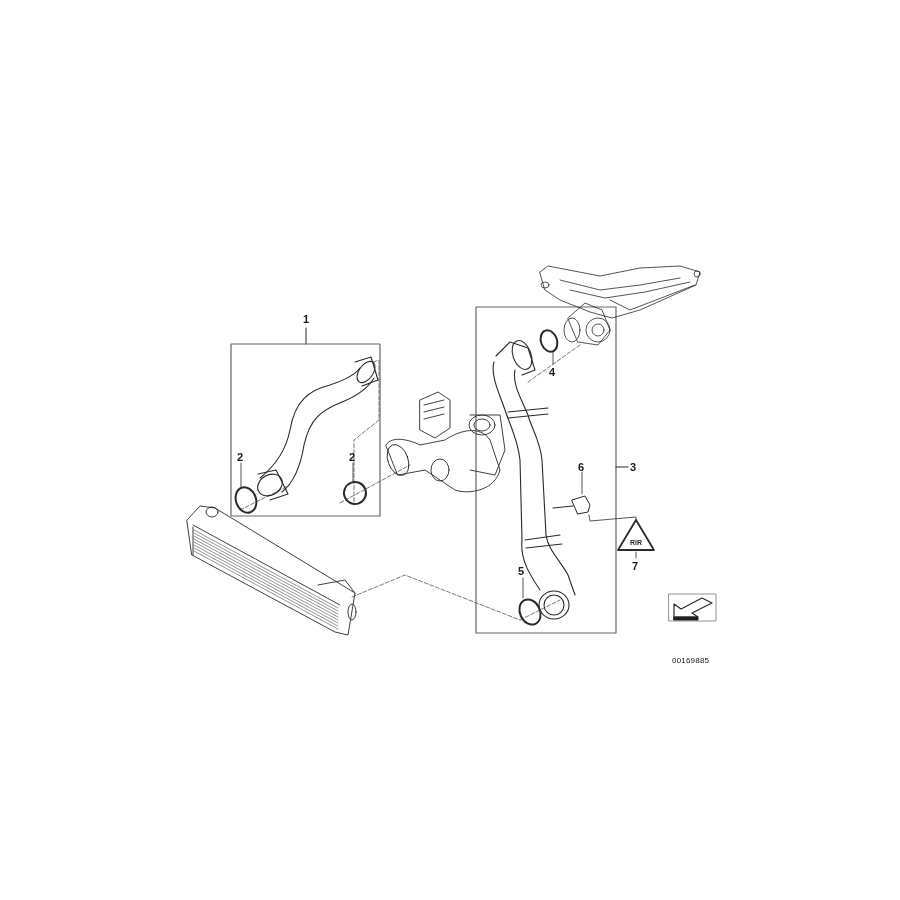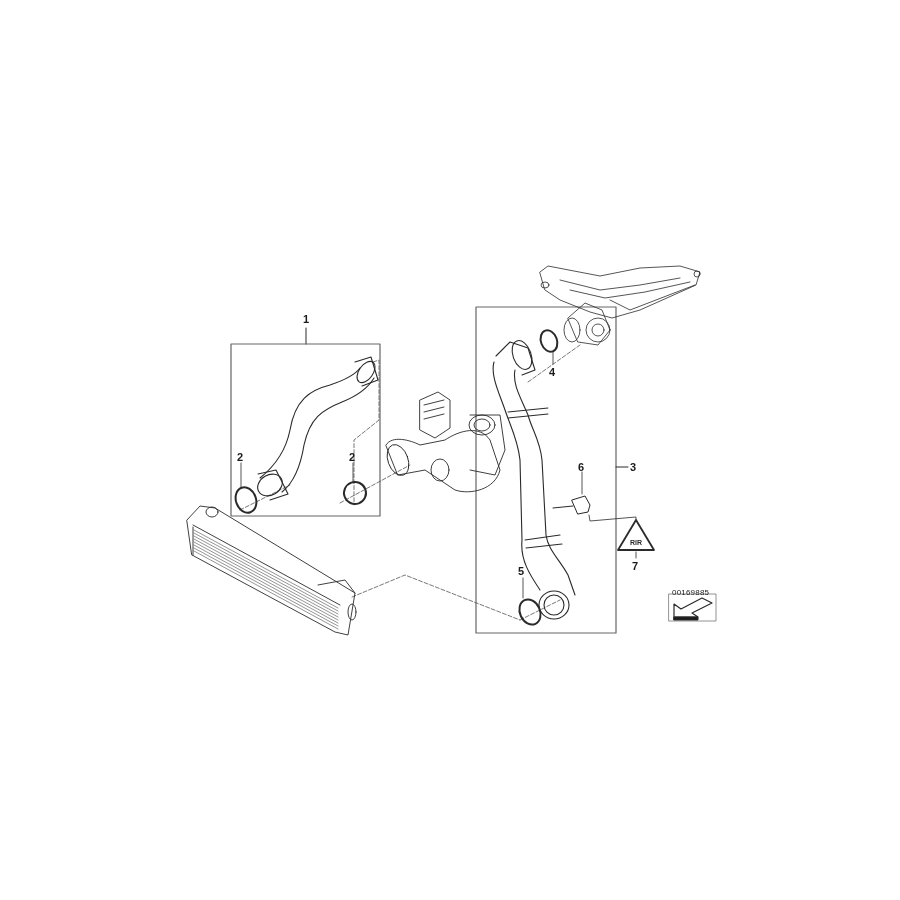--- a/index.html
+++ b/index.html
@@ -142,13 +142,13 @@
 
 <div class="callout" style="left:303px; top:314px;">1</div>
 <div class="callout" style="left:237px; top:452px;">2</div>
 <div class="callout" style="left:349px; top:452px;">2</div>
 <div class="callout" style="left:630px; top:462px;">3</div>
 <div class="callout" style="left:549px; top:367px;">4</div>
 <div class="callout" style="left:518px; top:566px;">5</div>
 <div class="callout" style="left:578px; top:462px;">6</div>
 <div class="callout" style="left:632px; top:561px;">7</div>
 
-<div class="partno" style="left:672px; top:588px;">00169885</div>
+<div class="partno" style="left:672px; top:656px;">00169885</div>
 
 </body></html>

